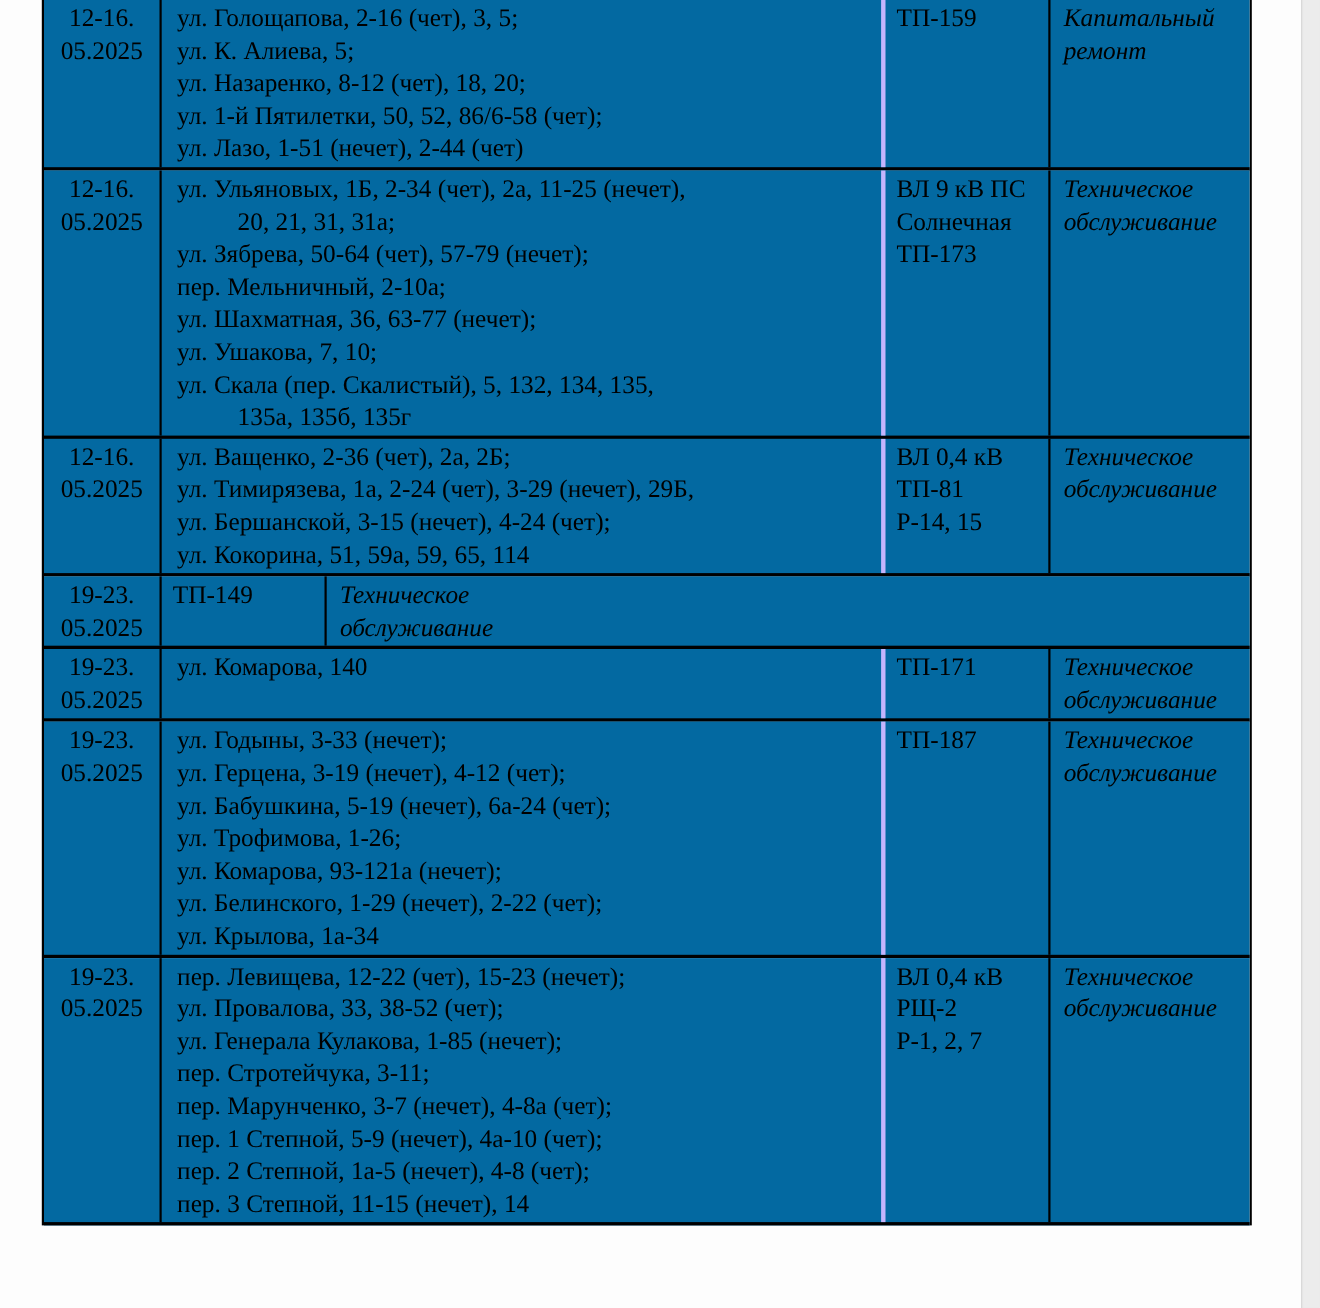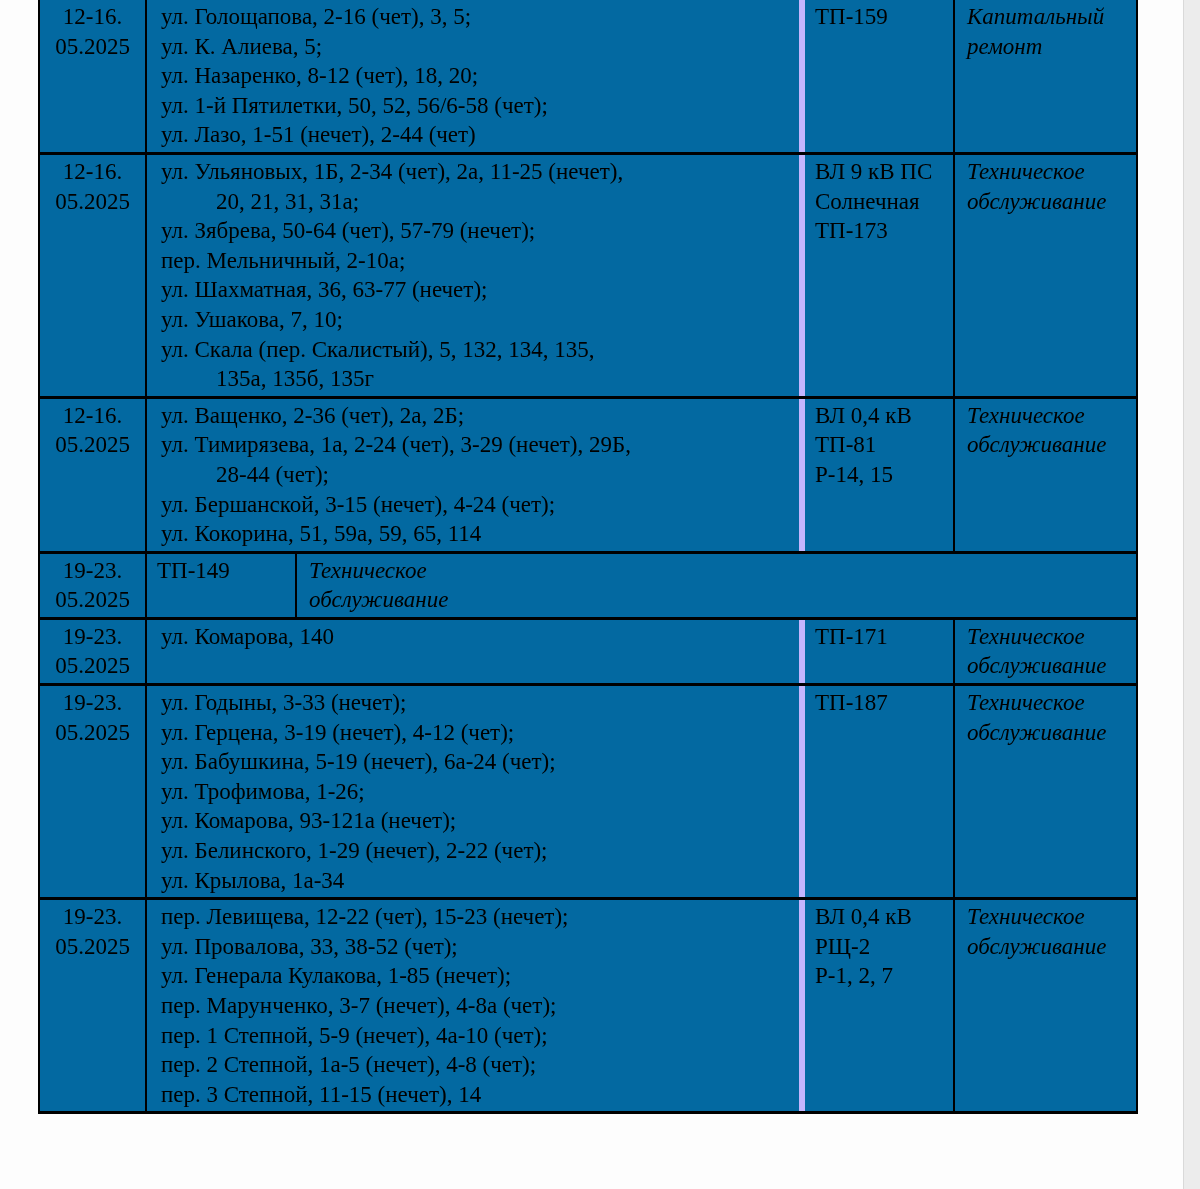--- a/index.html
+++ b/index.html
@@ -33,21 +33,21 @@
   }
   .c-date {
     width: 107px;
     flex: 0 0 107px;
     border-right: 2px solid #000;
     text-align: center;
   }
   .c-addr {
     width: 658px;
     flex: 0 0 658px;
-    border-right: 6px solid #c4b5fd;
+    border-right: 4px solid #c4b5fd;
     padding-left: 14px;
     padding-right: 8px;
   }
   .c-equip {
     width: 150px;
     flex: 0 0 150px;
     border-right: 2px solid #000;
     padding-left: 10px;
     padding-right: 4px;
   }
@@ -82,21 +82,21 @@
           <div class="street-entry">
             <div class="line street-line">ул. Голощапова, 2-16 (чет), 3, 5;</div>
           </div>
           <div class="street-entry">
             <div class="line street-line">ул. К. Алиева, 5;</div>
           </div>
           <div class="street-entry">
             <div class="line street-line">ул. Назаренко, 8-12 (чет), 18, 20;</div>
           </div>
           <div class="street-entry">
-            <div class="line street-line">ул. 1-й Пятилетки, 50, 52, 56/6-58 (чет);</div>
+            <div class="line street-line">ул. 1-й Пятилетки, 50, 52, 86/6-58 (чет);</div>
           </div>
           <div class="street-entry">
             <div class="line street-line">ул. Лазо, 1-51 (нечет), 2-44 (чет)</div>
           </div>
         </div>
         <div class="cell c-equip">
           <div class="line equip-line">ТП-159</div>
         </div>
         <div class="cell c-work">
           <div class="line work-line">Капитальный</div>
@@ -144,21 +144,20 @@
         <div class="cell c-date">
           <div class="line date-line">12-16.</div>
           <div class="line date-line">05.2025</div>
         </div>
         <div class="cell c-addr">
           <div class="street-entry">
             <div class="line street-line">ул. Ващенко, 2-36 (чет), 2а, 2Б;</div>
           </div>
           <div class="street-entry">
             <div class="line street-line">ул. Тимирязева, 1а, 2-24 (чет), 3-29 (нечет), 29Б,</div>
-            <div class="line street-line cont">28-44 (чет);</div>
           </div>
           <div class="street-entry">
             <div class="line street-line">ул. Бершанской, 3-15 (нечет), 4-24 (чет);</div>
           </div>
           <div class="street-entry">
             <div class="line street-line">ул. Кокорина, 51, 59а, 59, 65, 114</div>
           </div>
         </div>
         <div class="cell c-equip">
           <div class="line equip-line">ВЛ 0,4 кВ</div>
@@ -244,20 +243,23 @@
         </div>
         <div class="cell c-addr">
           <div class="street-entry">
             <div class="line street-line">пер. Левищева, 12-22 (чет), 15-23 (нечет);</div>
           </div>
           <div class="street-entry">
             <div class="line street-line">ул. Провалова, 33, 38-52 (чет);</div>
           </div>
           <div class="street-entry">
             <div class="line street-line">ул. Генерала Кулакова, 1-85 (нечет);</div>
+          </div>
+          <div class="street-entry">
+            <div class="line street-line">пер. Стротейчука, 3-11;</div>
           </div>
           <div class="street-entry">
             <div class="line street-line">пер. Марунченко, 3-7 (нечет), 4-8а (чет);</div>
           </div>
           <div class="street-entry">
             <div class="line street-line">пер. 1 Степной, 5-9 (нечет), 4а-10 (чет);</div>
           </div>
           <div class="street-entry">
             <div class="line street-line">пер. 2 Степной, 1а-5 (нечет), 4-8 (чет);</div>
           </div>

